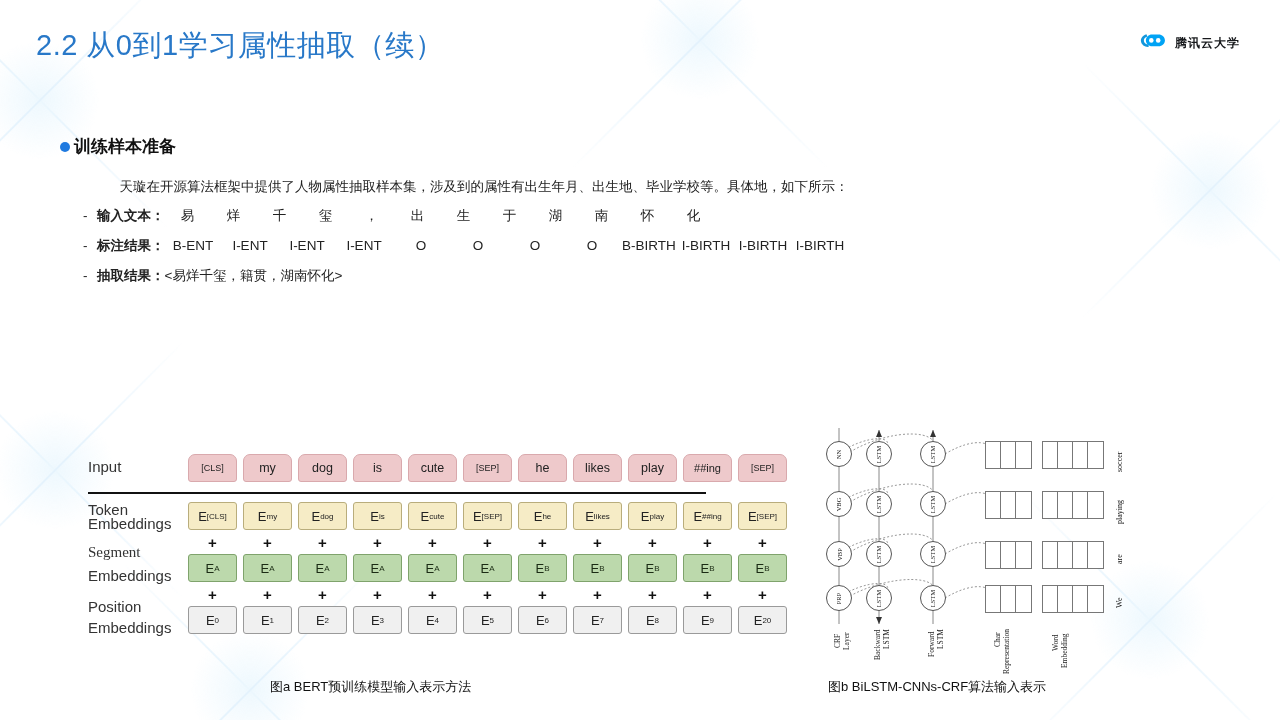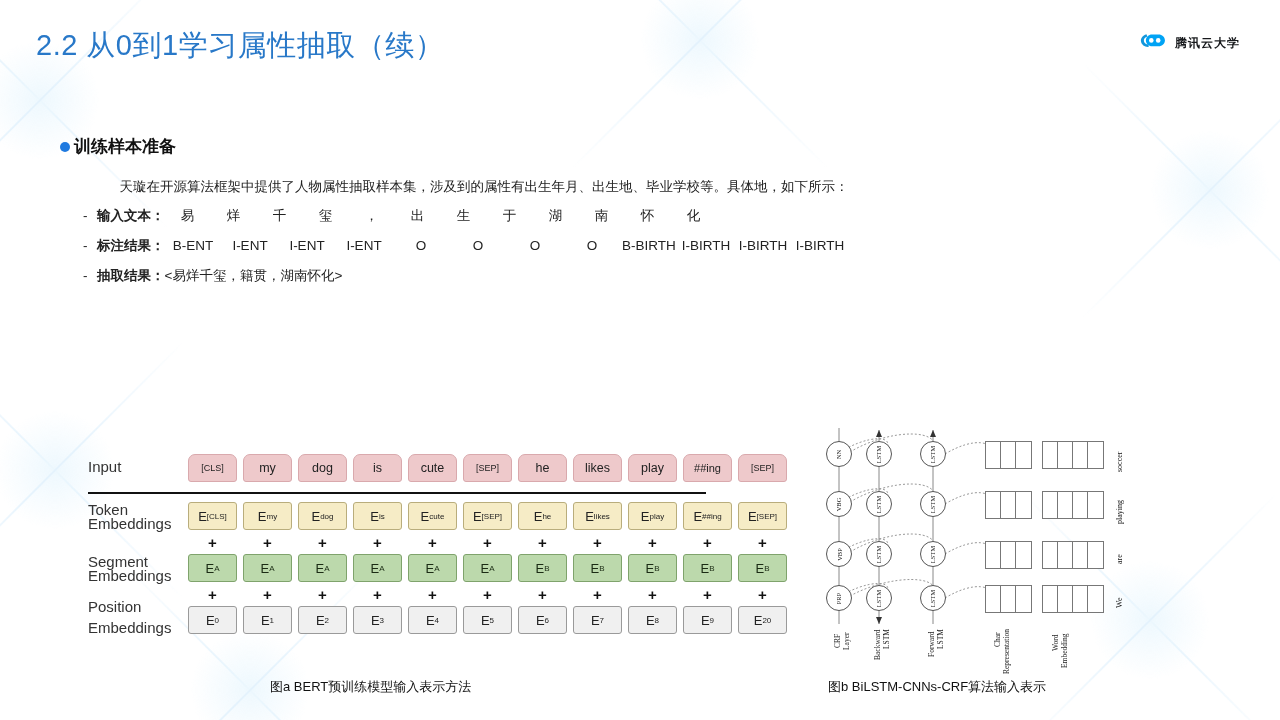--- a/index.html
+++ b/index.html
@@ -196,21 +196,21 @@
 </div>
 
 <div class="section" style="left:60px; top:327px;">
 </div>
 
 <div id="figure-bert">
   <div class="bert-rowlabel" style="top:20px;">Input</div>
   <div class="bert-line"></div>
   <div class="bert-rowlabel" style="top:63px;">Token</div>
   <div class="bert-rowlabel" style="top:77px;">Embeddings</div>
-  <div class="bert-rowlabel" style="top:115px;">Segment</div>
+  <div class="bert-rowlabel" style="top:105px;font-family:Liberation Serif, serif;">Segment</div>
   <div class="bert-rowlabel" style="top:129px;">Embeddings</div>
   <div class="bert-rowlabel" style="top:160px;">Position</div>
   <div class="bert-rowlabel" style="top:181px;">Embeddings</div>
 
   <div class="bert-track" style="top:14px;">
     <div class="cellbox cell-input small">[CLS]</div>
     <div class="cellbox cell-input">my</div>
     <div class="cellbox cell-input">dog</div>
     <div class="cellbox cell-input">is</div>
     <div class="cellbox cell-input">cute</div>

